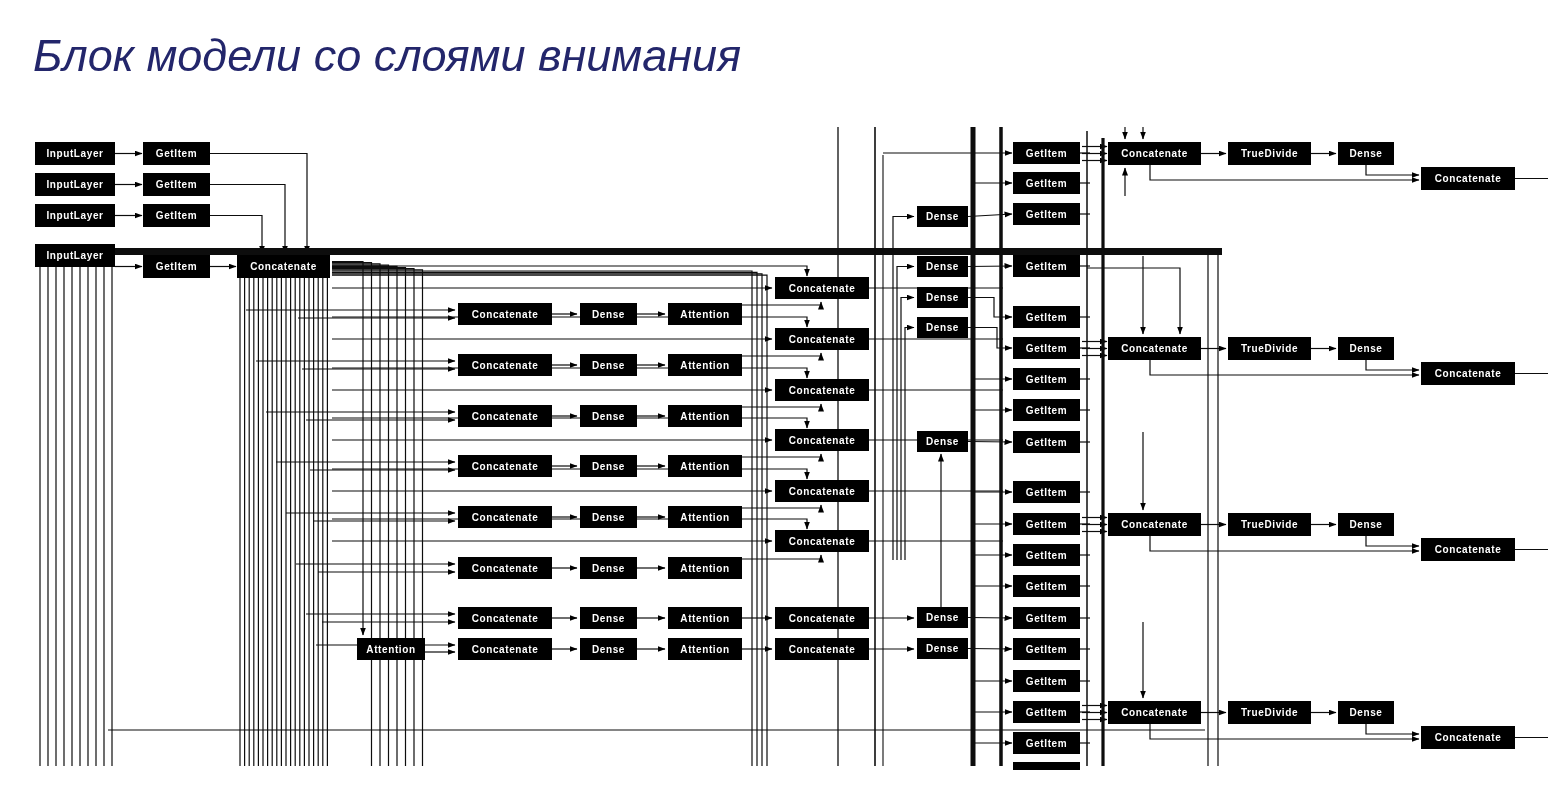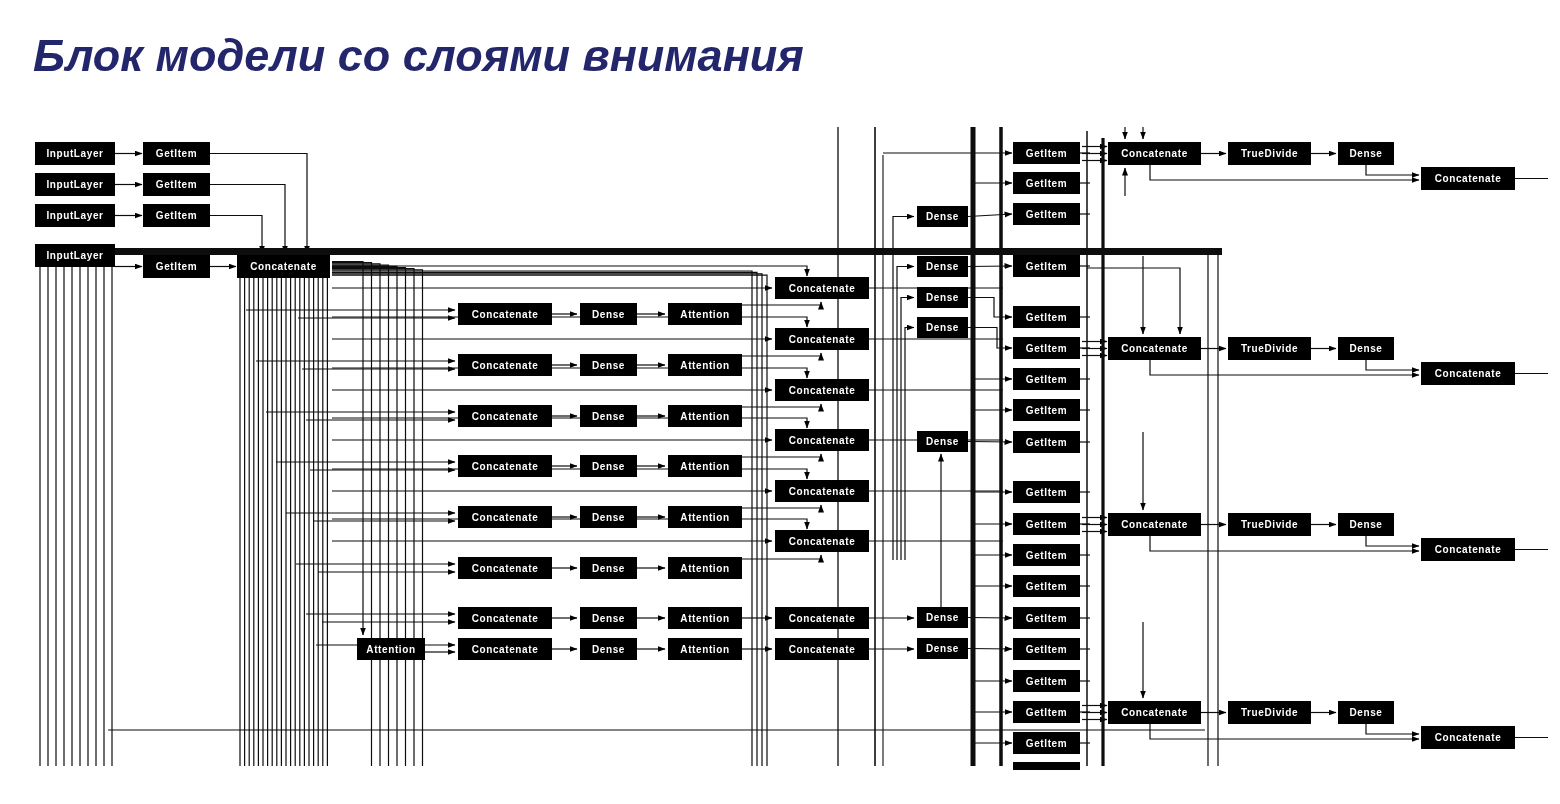--- a/index.html
+++ b/index.html
@@ -1,18 +1,18 @@
 <!DOCTYPE html>
 <html><head>
 <meta charset="utf-8">
 <style>
   html,body{margin:0;padding:0;background:#ffffff;}
   #stage{position:relative;width:1560px;height:804px;background:#ffffff;overflow:hidden;
          font-family:"Liberation Sans", sans-serif;}
-  #slide-title{position:absolute;left:33px;top:30px;font-size:45px;font-weight:bold;
+  #slide-title{position:absolute;left:33px;top:30px;font-size:45px;font-weight:normal;
          font-style:italic;letter-spacing:0px;white-space:nowrap;}
   #diagram{position:absolute;left:0;top:0;width:1560px;height:770px;}
   #edges{position:absolute;left:0;top:0;}
   .node{position:absolute;background:#000000;color:#ffffff;font-size:10px;font-weight:bold;
         letter-spacing:0.6px;display:flex;align-items:center;justify-content:center;
         white-space:nowrap;overflow:hidden;box-sizing:border-box;}
 </style>
 </head>
 <body>
 

